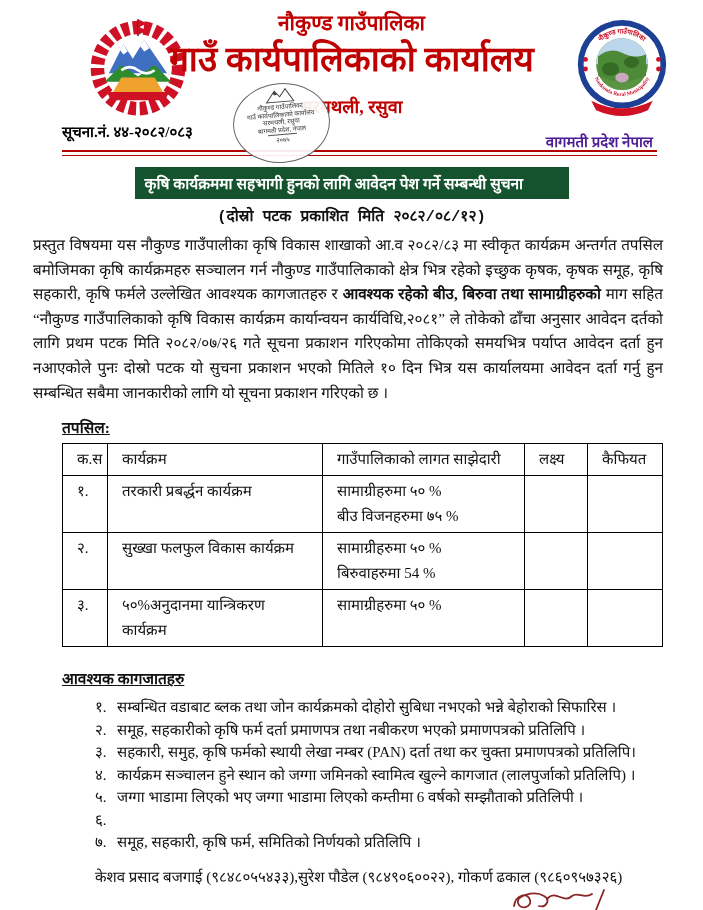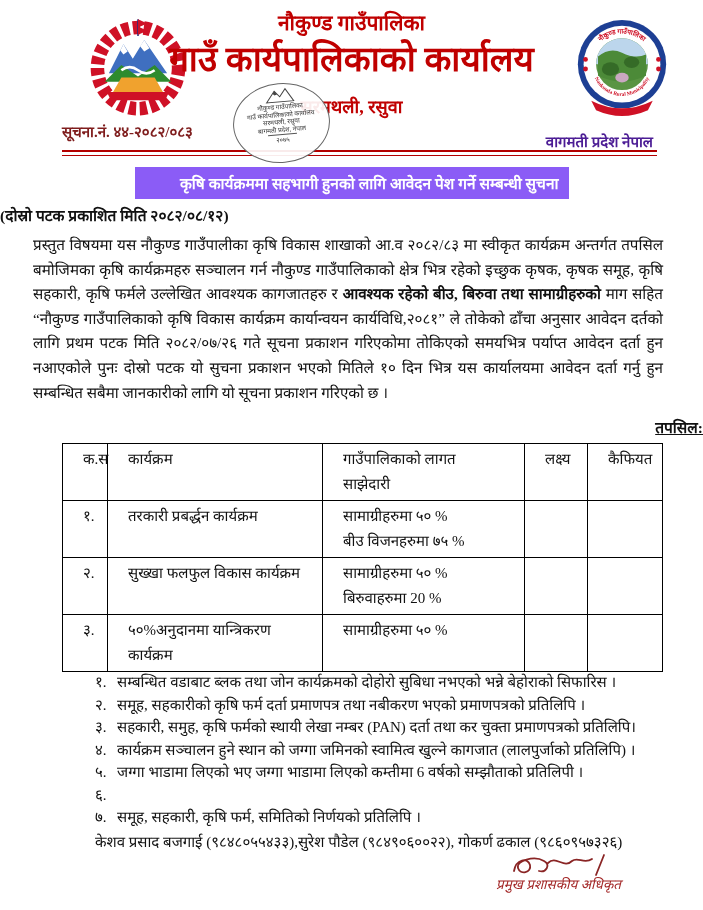--- a/index.html
+++ b/index.html
@@ -10,51 +10,51 @@
   
   .header{position:relative;height:160px;padding-left:44px;}
   .left-emblem{position:absolute;left:86px;top:12px;width:104px;height:106px;}
   .right-emblem{position:absolute;left:574px;top:16px;width:96px;height:106px;}
   .muni-title{position:absolute;left:0;right:0;top:8px;text-align:center;
     color:#c00000;font-weight:bold;font-size:21px;}
   .office-title{position:absolute;left:0;right:0;top:34px;text-align:center;
     color:#c00000;font-weight:bold;font-size:35px;}
   .address{position:absolute;left:0;right:0;top:94px;text-align:center;
     color:#c00000;font-weight:bold;font-size:18px;}
-  .notice-no{position:absolute;left:62px;top:121px;color:#7f1d1d;font-weight:bold;font-size:15px;}
+  .notice-no{position:absolute;left:62px;top:121px;color:#000000;font-weight:bold;font-size:15px;}
   .province{position:absolute;right:50px;top:131px;color:#4c1d95;font-weight:bold;font-size:15px;}
   .double-rule{position:absolute;left:62px;right:46px;top:150px;height:3px;
     border-top:2px solid #b30000;border-bottom:1px solid #b30000;}
   .stamp{position:absolute;left:233px;top:83px;width:97px;height:80px;z-index:3;
     border:1.5px solid #666;border-radius:50%;background:rgba(255,255,255,.92);
     display:flex;flex-direction:column;align-items:center;justify-content:flex-start;
     transform:rotate(-5deg);padding-top:3px;box-sizing:border-box;}
   .stamp svg{width:34px;height:16px;}
   .stamp-line{font-size:6.5px;line-height:7.5px;color:#333;text-align:center;white-space:nowrap;}
   .stamp-year{font-size:6.5px;color:#333;border-top:.5px solid #555;padding:0 8px;margin-top:1px;}
   
-  .banner{margin:7px auto 0;width:434px;box-sizing:border-box;background:#8b5cf6;
-    text-align:right;padding:5px 10px;}
+  .banner{margin:7px auto 0;width:434px;box-sizing:border-box;background:#14532d;
+    text-align:left;padding:5px 10px;}
   .banner span{color:#fff;font-weight:bold;font-size:15.5px;}
-  .date-line{text-align:left;font-weight:bold;font-size:15.5px;margin-top:5px;}
+  .date-line{text-align:center;font-weight:bold;font-size:15.5px;margin-top:5px;font-family:Liberation Mono, monospace;}
   
   .body-text{margin:7px 40px 0 33px;font-size:15.2px;line-height:24.6px;text-align:justify;}
   .body-text b{font-weight:bold;}
   
-  .tapasil-heading{margin:11px 0 5px 62px;font-weight:bold;font-size:15.5px;text-decoration:underline;text-align:right;}
+  .tapasil-heading{margin:11px 0 5px 62px;font-weight:bold;font-size:15.5px;text-decoration:underline;}
   table.program-table{margin-left:62px;border-collapse:collapse;width:600px;font-size:15px;table-layout:fixed;}
-  table.program-table th,table.program-table td{border:1.5px solid #000;padding:3px 20px;
+  table.program-table th,table.program-table td{border:1.5px solid #000;padding:3px 14px;
     text-align:left;vertical-align:top;font-weight:normal;line-height:25px;}
   
   .docs-heading{margin:20px 0 8px 62px;font-weight:bold;font-size:15.5px;text-decoration:underline;}
   .doc-item{margin:0 35px 1px 95px;font-size:15px;line-height:21.5px;display:flex;}
   .doc-num{flex:0 0 22px;}
   
   .contact-heading{margin:9px 0 4px 62px;font-weight:bold;font-size:15.5px;text-decoration:underline;}
-  .contact-line{margin:2px 30px 0 95px;font-size:15px;line-height:22px;}
+  .contact-line{margin:12px 30px 0 95px;font-size:15px;line-height:22px;}
   
   .sig-block{position:relative;height:48px;}
   .sig-inner{position:absolute;right:52px;top:0;width:185px;text-align:center;}
   .sig-scribble{width:110px;height:26px;display:block;margin:0 auto -4px;}
   .sig-title{color:#a22525;font-size:13.5px;font-style:italic;}
 </style>
 </head>
 <body>
 
 <div class="page">
@@ -158,37 +158,38 @@
           <div>बीउ विजनहरुमा ७५ %</div>
         </td>
         <td></td>
         <td></td>
       </tr>
       <tr>
         <td>२.</td>
         <td>सुख्खा फलफुल विकास कार्यक्रम</td>
         <td>
           <div>सामाग्रीहरुमा ५० %</div>
-          <div>बिरुवाहरुमा 20 %</div>
+          <div>बिरुवाहरुमा 54 %</div>
         </td>
         <td></td>
         <td></td>
       </tr>
       <tr>
         <td>३.</td>
         <td>५०%अनुदानमा यान्त्रिकरण कार्यक्रम</td>
         <td>
           <div>सामाग्रीहरुमा ५० %</div>
         </td>
         <td></td>
         <td></td>
       </tr>
     </tbody>
   </table>
 
+  <div class="docs-heading">आवश्यक कागजातहरु</div>
 
   <div class="doc-item">
     <span class="doc-num">१.</span>
     <span>सम्बन्धित वडाबाट ब्लक तथा जोन कार्यक्रमको दोहोरो सुबिधा नभएको भन्ने बेहोराको सिफारिस ।</span>
   </div>
   <div class="doc-item">
     <span class="doc-num">२.</span>
     <span>समूह, सहकारीको कृषि फर्म दर्ता प्रमाणपत्र तथा नबीकरण भएको प्रमाणपत्रको प्रतिलिपि ।</span>
   </div>
   <div class="doc-item">

